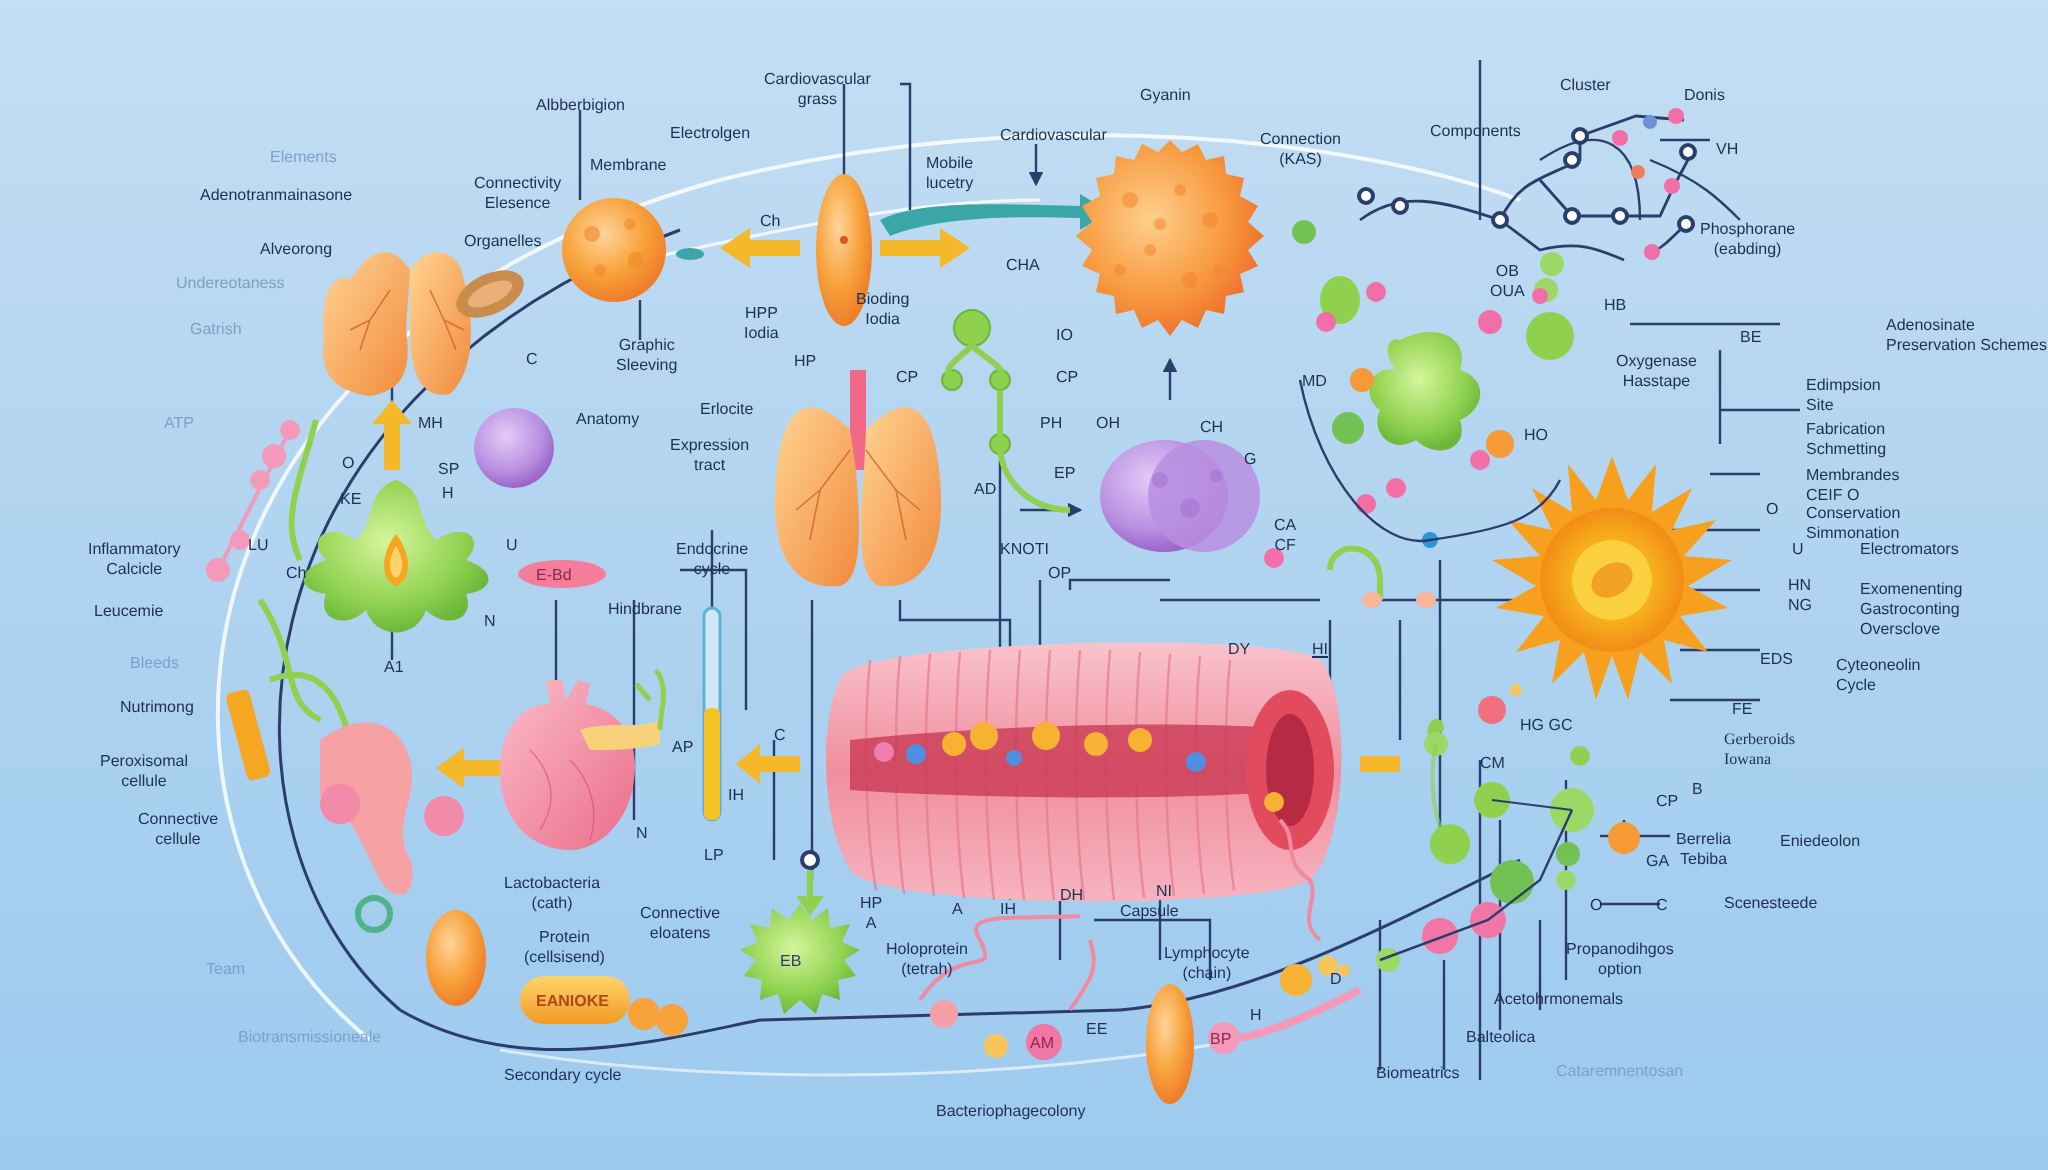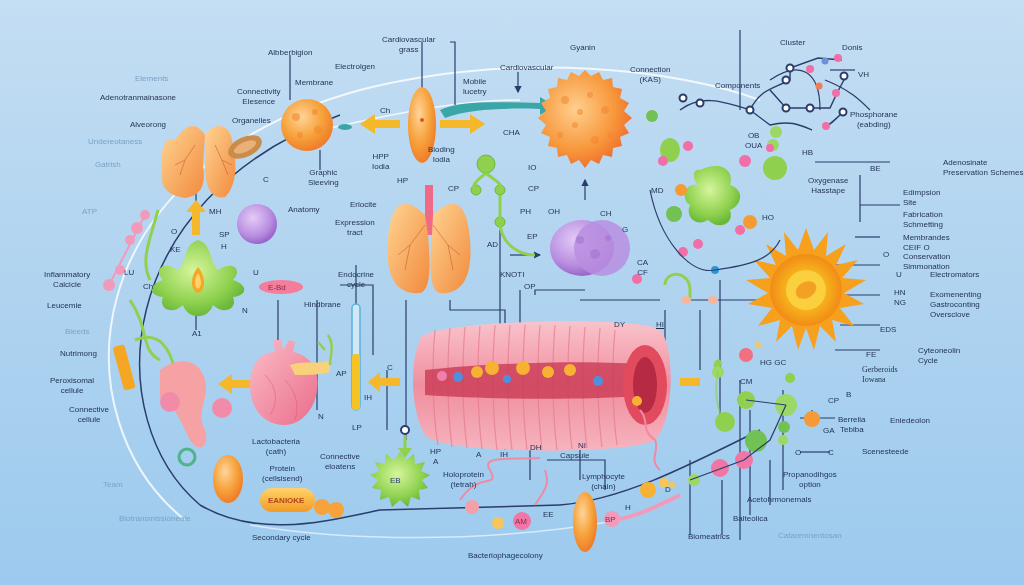--- a/index.html
+++ b/index.html
@@ -413,38 +413,38 @@
 <div class="lbl" style="left:372px;top:152px;"><span>HPP</span><br><span>Iodia</span></div>
 <div class="lbl" style="left:397px;top:176px;">HP</div>
 <div class="lbl" style="left:448px;top:184px;">CP</div>
 <div class="lbl" style="left:528px;top:184px;">CP</div>
 <div class="lbl" style="left:528px;top:163px;">IO</div>
 <div class="lbl" style="left:630px;top:65px;"><span>Connection</span><br><span>(KAS)</span></div>
 
 <div class="lbl" style="left:780px;top:38px;">Cluster</div>
 <div class="lbl" style="left:842px;top:43px;">Donis</div>
 <div class="lbl" style="left:858px;top:70px;">VH</div>
-<div class="lbl" style="left:715px;top:81px;text-align:right;">Components</div>
+<div class="lbl" style="left:715px;top:61px;text-align:right;">Components</div>
 <div class="lbl" style="left:850px;top:110px;"><span>Phosphorane</span><br><span>(eabding)</span></div>
 <div class="lbl" style="left:802px;top:148px;">HB</div>
 <div class="lbl" style="left:745px;top:131px;"><span>OB</span><br><span>OUA</span></div>
 <div class="lbl" style="left:808px;top:176px;"><span>Oxygenase</span><br><span>Hasstape</span></div>
 <div class="lbl" style="left:870px;top:164px;">BE</div>
 <div class="lbl" style="left:762px;top:213px;">HO</div>
 <div class="lbl" style="left:651px;top:186px;">MD</div>
 
 <div class="lbl left" style="left:903px;top:158px;margin-left:40px;"><span>Adenosinate</span><br><span>Preservation Schemes</span></div>
 <div class="lbl left" style="left:903px;top:188px;"><span>Edimpsion</span><br><span>Site</span></div>
 <div class="lbl left" style="left:903px;top:210px;"><span>Fabrication</span><br><span>Schmetting</span></div>
 <div class="lbl left" style="left:903px;top:233px;"><span>Membrandes</span><br><span>CEIF  O</span></div>
 <div class="lbl left" style="left:903px;top:252px;"><span>Conservation</span><br><span>Simmonation</span></div>
 <div class="lbl left" style="left:930px;top:270px;">Electromators</div>
 <div class="lbl left" style="left:930px;top:290px;">Exomenenting</div>
 <div class="lbl left" style="left:930px;top:300px;"><span>Gastroconting</span><br><span>Oversclove</span></div>
-<div class="lbl left" style="left:918px;top:328px;margin-top:18px;"><span>Cyteoneolin</span><br><span>Cycle</span></div>
+<div class="lbl left" style="left:918px;top:328px;"><span>Cyteoneolin</span><br><span>Cycle</span></div>
 <div class="lbl left" style="left:862px;top:365px;font-family:Liberation Serif, serif;"><span>Gerberoids</span><br><span>Iowana</span></div>
 
 <div class="lbl" style="left:896px;top:270px;">U</div>
 <div class="lbl" style="left:894px;top:288px;">HN</div>
 <div class="lbl" style="left:894px;top:298px;">NG</div>
 <div class="lbl" style="left:880px;top:325px;">EDS</div>
 <div class="lbl" style="left:883px;top:250px;">O</div>
 <div class="lbl" style="left:866px;top:350px;">FE</div>
 <div class="lbl" style="left:760px;top:358px;"><span>HG</span> <span>GC</span></div>
 <div class="lbl" style="left:740px;top:377px;">CM</div>

